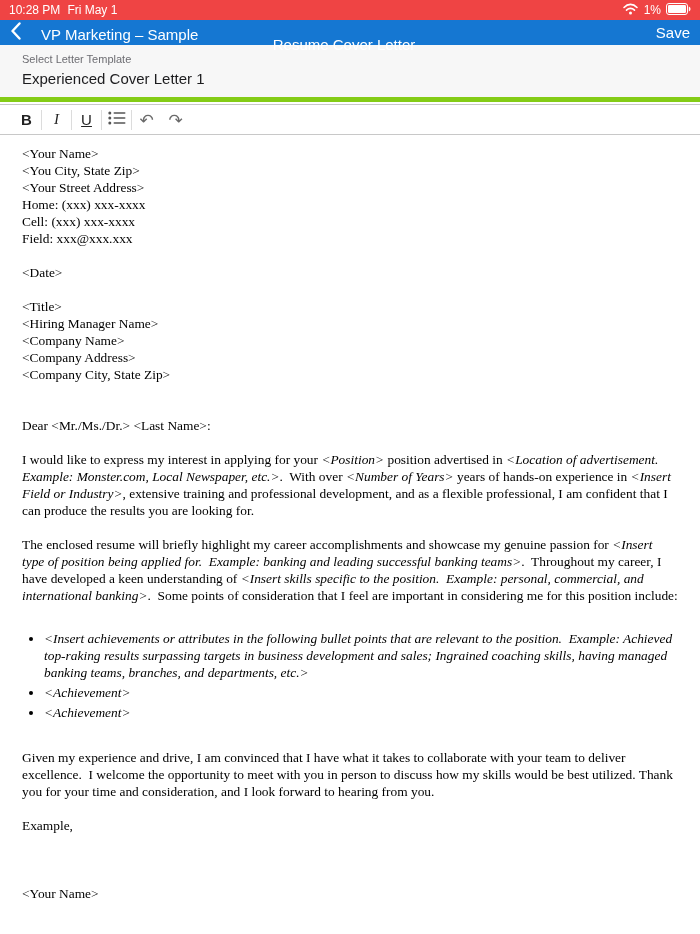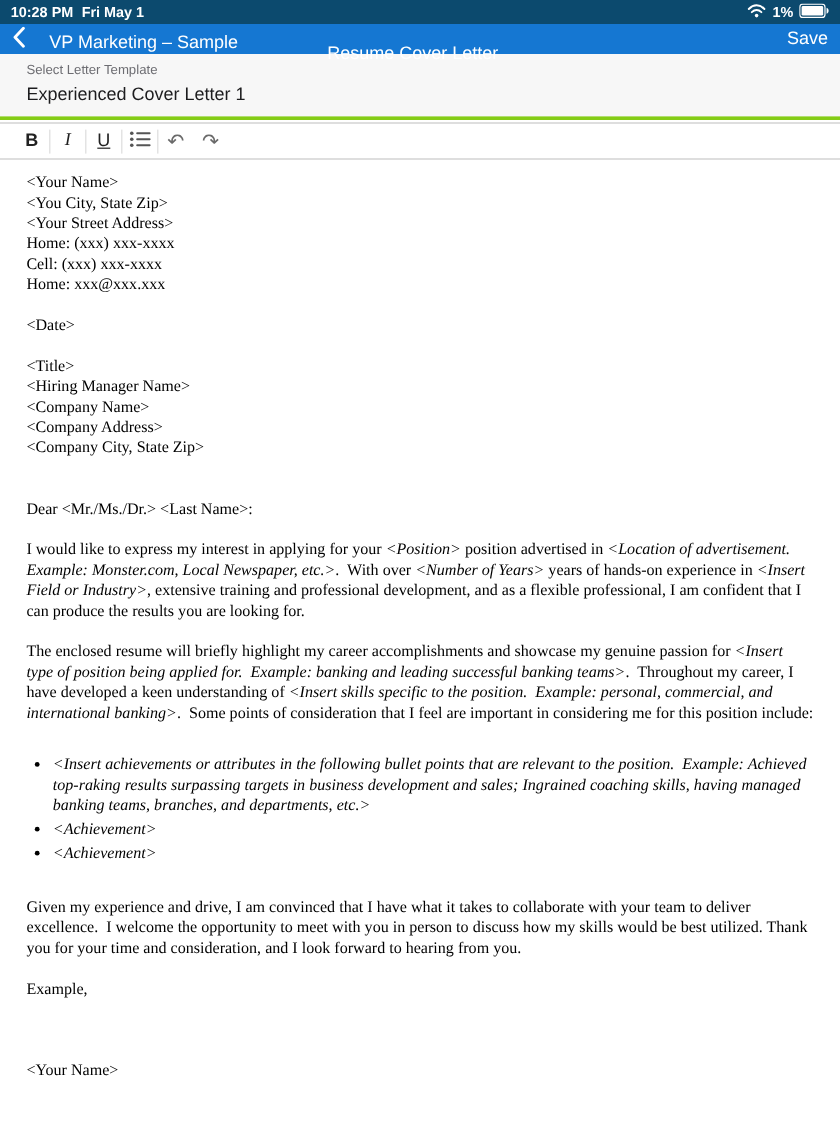--- a/index.html
+++ b/index.html
@@ -1,32 +1,32 @@
 <!DOCTYPE html>
 <html><head>
 <meta charset="utf-8">
 <style>
   * { margin:0; padding:0; box-sizing:border-box; }
   html,body { background:#ffffff; }
   body { font-family:"Liberation Sans","DejaVu Sans",sans-serif; }
   .screen { width:700px; height:934px; background:#ffffff; overflow:hidden; display:flex; flex-direction:column; }
 
   
-  .status-bar { height:20px; background:#0c4a6e; color:#ffffff; display:flex; align-items:center; justify-content:space-between; padding:0 9px; font-size:12px; font-weight:700; flex:0 0 auto; }
+  .status-bar { height:20px; background:#ef4444; color:#ffffff; display:flex; align-items:center; justify-content:space-between; padding:0 9px; font-size:12px; font-weight:400; flex:0 0 auto; }
   .status-left span { margin-right:7px; }
   .status-right { display:flex; align-items:center; gap:5px; }
 
   
   .nav-bar { height:25px; background:#1577d2; color:#ffffff; display:flex; align-items:center; padding:0 10px; font-size:15px; position:relative; flex:0 0 auto; }
   .nav-back { display:flex; align-items:flex-end; gap:20px; cursor:pointer; z-index:2; }
   .nav-title { position:absolute; left:0; right:12px; text-align:center; font-weight:400; pointer-events:none;margin-top:24px; }
   .nav-save { margin-left:auto; cursor:pointer; z-index:2; }
 
   
-  .template-select { background:#f7f7f7; border-bottom:3px solid #84cc16; padding:8px 22px 10px 22px; flex:0 0 auto; cursor:pointer; }
+  .template-select { background:#f7f7f7; border-bottom:5px solid #84cc16; padding:8px 22px 10px 22px; flex:0 0 auto; cursor:pointer; }
   .template-label { font-size:11px; color:#6d6d72; margin-bottom:5px; }
   .template-value { font-size:15px; color:#1c1c1e; }
 
   
   .toolbar { margin-top:2px; border-top:1px solid #c8c8c8; border-bottom:1px solid #c8c8c8; height:31px; display:flex; align-items:center; padding:0 12px; background:#ffffff; flex:0 0 auto; }
   .tb-btn { width:29px; height:30px; display:flex; align-items:center; justify-content:center; font-size:15px; color:#222222; cursor:pointer; }
   .tb-btn.bold { font-weight:700; }
   .tb-btn.italic { font-style:italic; font-family:"Liberation Serif","DejaVu Serif",serif; }
   .tb-btn.underline { text-decoration:underline; }
   .tb-btn.arrow { color:#6a6a6a; font-size:17px; font-family:"DejaVu Sans",sans-serif; }
@@ -109,21 +109,21 @@
     <div class="tb-btn arrow">↶</div>
     <div class="tb-btn arrow">↷</div>
   </div>
 
   <div class="editor" id="editor">
       <div class="para"><span>&lt;Your Name&gt;</span></div>
       <div class="para"><span>&lt;You City, State Zip&gt;</span></div>
       <div class="para"><span>&lt;Your Street Address&gt;</span></div>
       <div class="para"><span>Home: (xxx) xxx-xxxx</span></div>
       <div class="para"><span>Cell: (xxx) xxx-xxxx</span></div>
-      <div class="para"><span>Home: xxx@xxx.xxx</span></div>
+      <div class="para"><span>Field: xxx@xxx.xxx</span></div>
       <div class="gap" style="height: 17px;"></div>
       <div class="para"><span>&lt;Date&gt;</span></div>
       <div class="gap" style="height: 17px;"></div>
       <div class="para"><span>&lt;Title&gt;</span></div>
       <div class="para"><span>&lt;Hiring Manager Name&gt;</span></div>
       <div class="para"><span>&lt;Company Name&gt;</span></div>
       <div class="para"><span>&lt;Company Address&gt;</span></div>
       <div class="para"><span>&lt;Company City, State Zip&gt;</span></div>
       <div class="gap" style="height: 34px;"></div>
       <div class="para"><span>Dear &lt;Mr./Ms./Dr.&gt; &lt;Last Name&gt;:</span></div>

